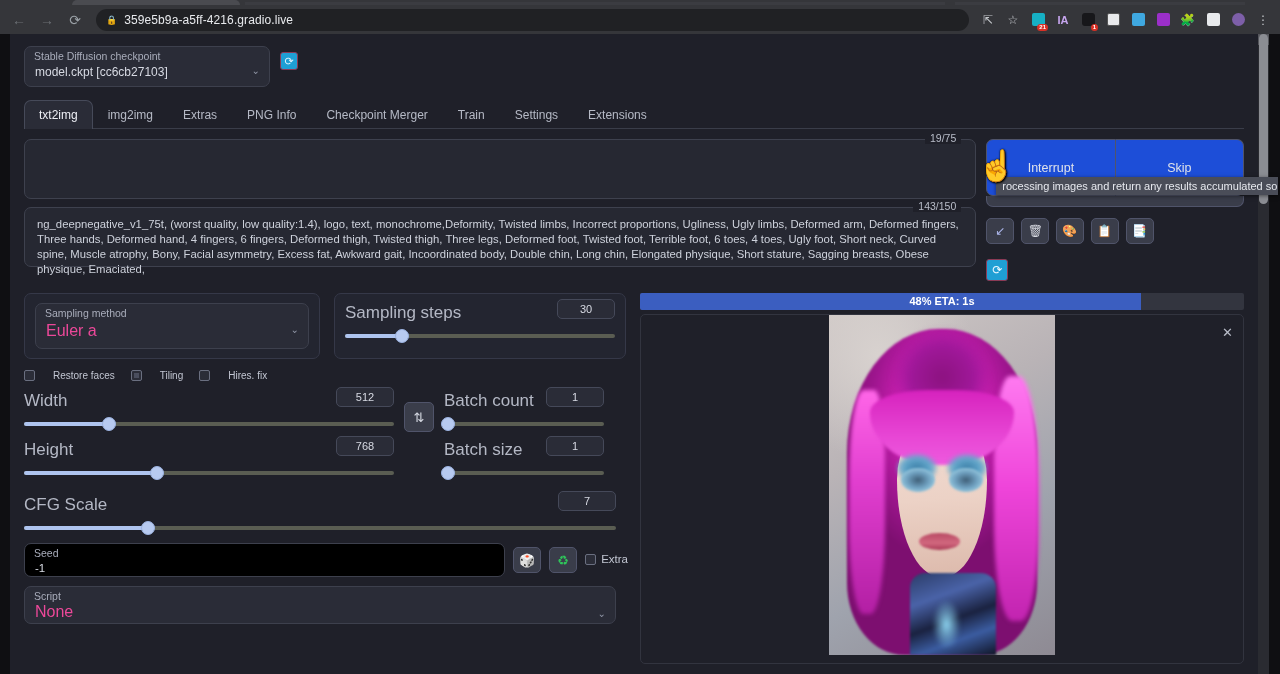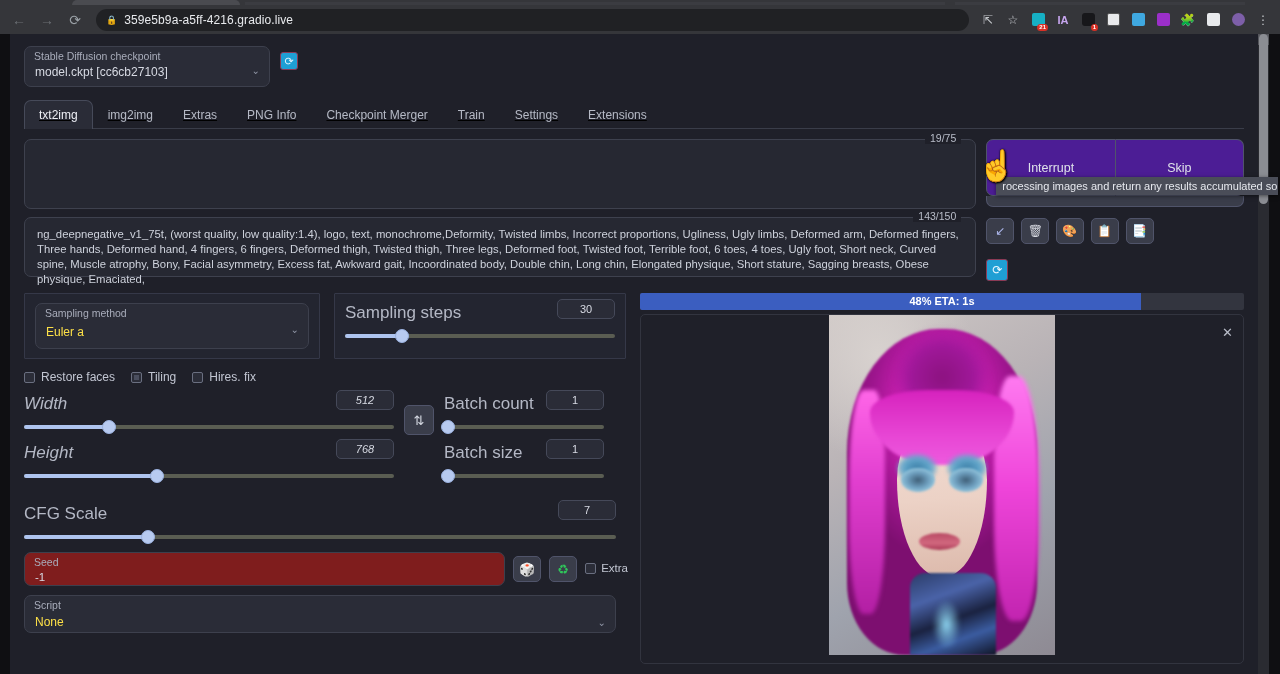--- a/index.html
+++ b/index.html
@@ -99,54 +99,54 @@
     color: #9096a6; font-size: 10px;
   }
   .refresh-btn {
     width: 18px; height: 18px; margin-top: 6px;
     background: #1f9fd4; border: 1px solid #8a3a55; border-radius: 3px;
     display: flex; align-items: center; justify-content: center;
     color: #e9f7ff; font-size: 11px;
   }
 
   
-  .tabs { display: flex; gap: 0; margin-top: 12px; border-bottom: 1px solid #3a3d49; text-decoration: underline; }
+  .tabs { display: flex; gap: 0; margin-top: 12px; border-bottom: 1px solid #3a3d49; }
   .tab {
     padding: 7px 14px; font-size: 12px; color: #b6bac6;
     border: 1px solid transparent; border-bottom: none;
     border-radius: 7px 7px 0 0; position: relative; top: 1px;
   }
   .tab.active {
     color: #eceef4; background: #2a2c37;
     border-color: #464a59; border-bottom-color: #2a2c37;
   }
 
   
   .prompt-wrap { display: flex; gap: 10px; margin-top: 10px; align-items: flex-start; }
   .prompt-col { width: 968px; }
   .ta-box {
     background: #262832; border: 1px solid #3e414e; border-radius: 7px;
     position: relative; padding: 9px 12px;
   }
-  .ta-box.pos { height: 70px; padding-left: 38px; }
+  .ta-box.pos { height: 60px; padding-left: 38px; }
   .ta-box.neg { height: 60px; margin-top: 8px; }
   .ta-text {
     font-size: 11.3px; color: #ced2dc; line-height: 15px;
     word-break: break-word;
   }
   .counter {
     position: absolute; right: 14px; top: -8px;
     background: #1f2029; padding: 0 5px;
     font-size: 10.5px; color: #b9bdc9;
   }
 
   .side-col { width: 262px; position: relative; }
   .btn-row { display: flex; gap: 0; }
   .big-btn {
-    flex: 1; height: 57px; background: #4c1d95; border: 1px solid #50預;
+    flex: 1; height: 57px; background: #1d4ed8; border: 1px solid #50預;
     border: 1px solid #50546a; color: #dfe2ea; font-size: 12.5px;
     display: flex; align-items: center; justify-content: center;
   }
   .big-btn.left { border-radius: 7px 0 0 7px; }
   .big-btn.right { border-radius: 0 7px 7px 0; border-left: none; text-align: center; }
   .generate-bar {
     height: 11px; margin-top: 0px; border-radius: 0 0 7px 7px;
     background: #3a3d4a; border: 1px solid #50546a; border-top: none;
   }
   .icon-row { display: flex; gap: 7px; margin-top: 11px; }
@@ -179,63 +179,63 @@
     font-size: 30px; line-height: 1; color: #fff;
     text-shadow: 0 0 2px #000, 1px 1px 2px #000;
   }
 
   
   .main { display: flex; gap: 12px; margin-top: 12px; }
   .left-panel { width: 610px; }
   .right-panel { width: 610px; }
 
   .panel-card {
-    background: #232530; border: 1px solid #353848; border-radius: 1px;
+    background: #232530; border: 1px solid #353848; border-radius: 7px;
     padding: 9px 10px;
   }
   .row-2 { display: flex; gap: 14px; }
-  .sel-inner { font-size: 12px; color: #fde047; }
+  .sel-inner { font-size: 16px; color: #ec4899; }
 
   .slider-field { position: relative; flex: 1; }
   .sf-label { font-size: 17px; color: #b4b8c5; }
   .num-box {
     position: absolute; right: 0; top: -4px; width: 58px; height: 20px;
     background: #2a2c37; border: 1px solid #454959; border-radius: 5px;
     font-size: 11px; color: #d7dae3; display: flex; align-items: center; justify-content: center;
   }
   .track {
     position: relative; height: 4px; background: #5a5d52; border-radius: 3px; margin-top: 11px;
   }
   .track .fill { position: absolute; left: 0; top: 0; height: 4px; background: #aec4ef; border-radius: 3px; }
   .track .knob {
     position: absolute; top: -5px; width: 14px; height: 14px; border-radius: 50%;
     background: #b7caf0; border: 1px solid #9bb2e0; transform: translateX(-7px);
   }
 
   .checks { display: flex; gap: 16px; margin-top: 11px; }
-  .check { display: flex; align-items: center; gap: 6px; font-size: 12px; color: #c2c6d2; }
+  .check { display: flex; align-items: center; gap: 18px; font-size: 10px; color: #c2c6d2; }
   .cbox { width: 11px; height: 11px; border: 1px solid #6a6f80; border-radius: 2px; background: #2b2d38; }
   .cbox.inner::after {
     content: ''; display: block; width: 5px; height: 5px; margin: 2px; background: #4a4e5e;
   }
 
   .wh-row { display: flex; gap: 10px; margin-top: 10px; align-items: flex-start; }
-  .wh-col { width: 370px; font-style: italic; }
+  .wh-col { width: 370px; }
   .swap-btn {
     width: 30px; height: 30px; background: #3a3d4a; border: 1px solid #50546a;
     border-radius: 5px; color: #d3d7e0; font-size: 13px;
     display: flex; align-items: center; justify-content: center; margin-top: 11px;
   }
   .batch-col { width: 160px; }
 
   .seed-wrap {
     margin-top: 13px; display: flex; gap: 8px; align-items: flex-start;
   }
   .seed-box {
-    flex: 1; height: 34px; background: #7f1d1d; border: 1px solid #3d404d;
+    flex: 1; height: 34px; background: #000000; border: 1px solid #3d404d;
     border-radius: 7px; position: relative; padding: 14px 10px 0 10px;
   }
   .seed-val { font-size: 11.5px; color: #d7dae3; }
   .sq-btn {
     width: 28px; height: 26px; background: #3a3d4a; border: 1px solid #50546a;
     border-radius: 5px; display: flex; align-items: center; justify-content: center;
     font-size: 13px; margin-top: 4px;
   }
   .extra-chk { display: flex; align-items: center; gap: 5px; margin-top: 10px; font-size: 11.5px; color: #c2c6d2; }
 
@@ -539,21 +539,21 @@
                   <span class="sf-label">Batch size</span>
                   <span class="num-box">1</span>
                   <div class="track">
                     <div class="fill" style="width:0%"></div>
                     <div class="knob" style="left:4px"></div>
                   </div>
                 </div>
               </div>
             </div>
 
-            <div class="slider-field" style="margin-top:26px;width:592px">
+            <div class="slider-field" style="margin-top:20px;width:592px">
               <span class="sf-label">CFG Scale</span>
               <span class="num-box">7</span>
               <div class="track">
                 <div class="fill" style="width:21%"></div>
                 <div class="knob" style="left:21%"></div>
               </div>
             </div>
 
             <div class="seed-wrap">
               <div class="seed-box">

